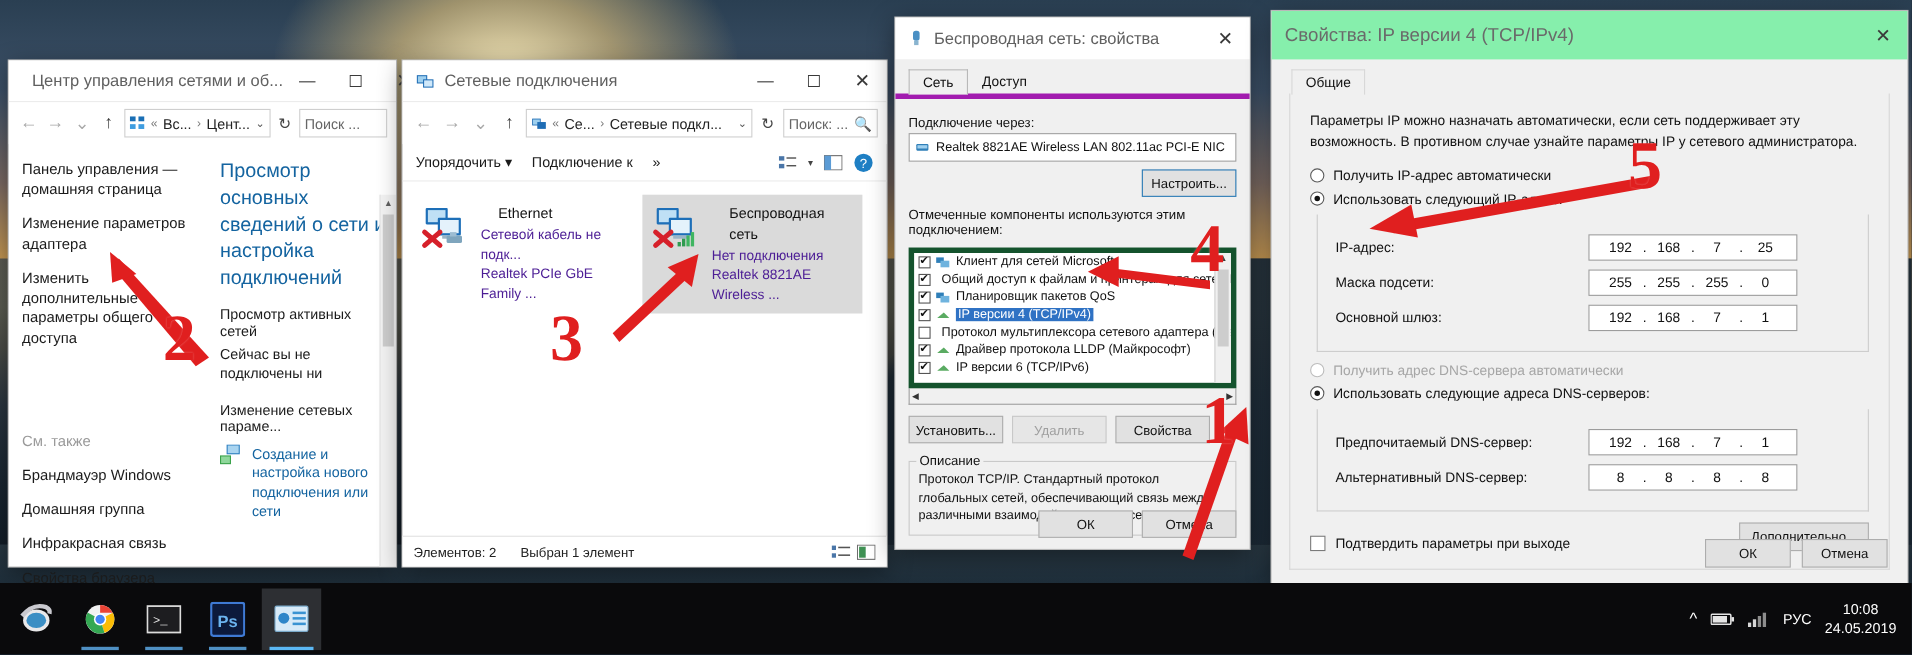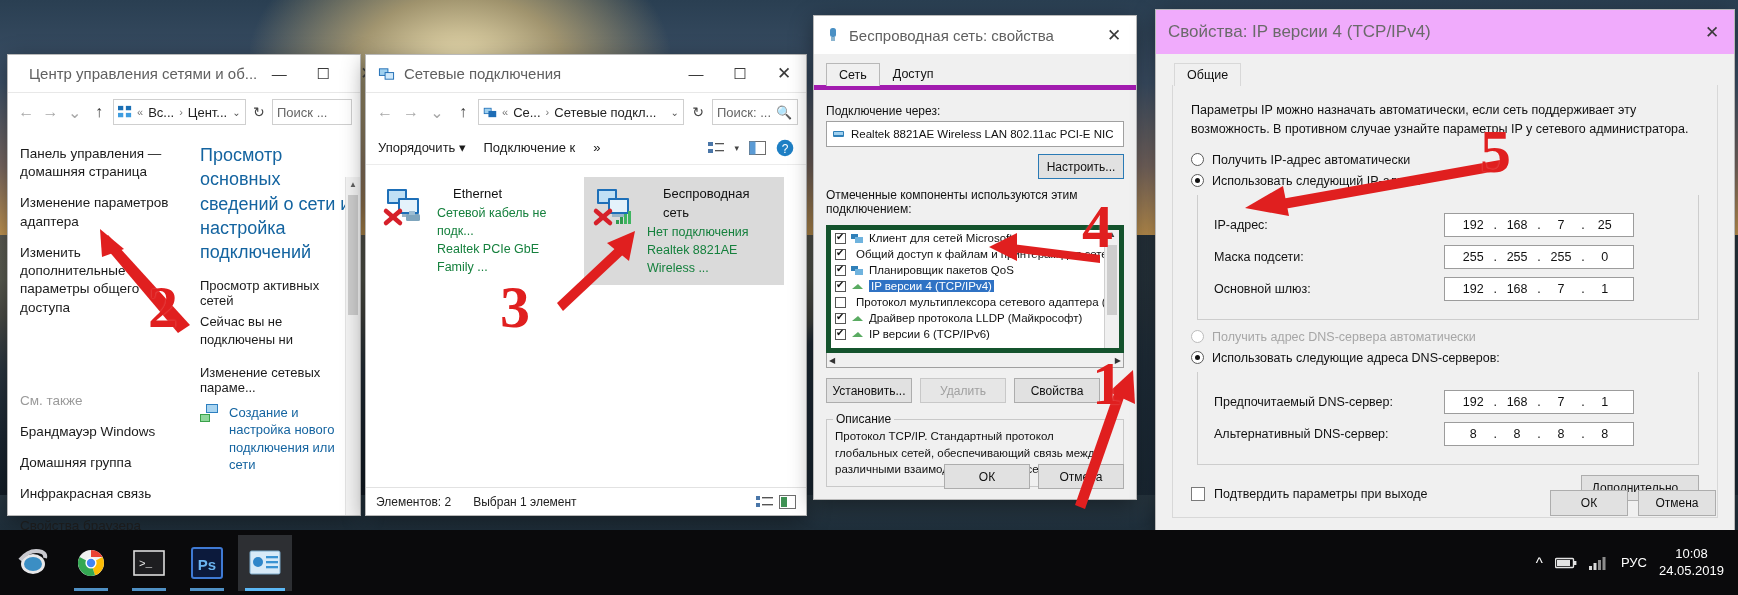--- a/index.html
+++ b/index.html
@@ -103,21 +103,21 @@
     position:absolute; right:0; top:122px; width:15px; bottom:0; background:#f3f3f3; border-left:1px solid #e3e3e3;
   }
   .sc-arrow{ height:15px; display:flex; align-items:center; justify-content:center; font-size:8px; color:#606060; }
   .sc-thumb{ position:absolute; left:2px; right:2px; top:18px; height:120px; background:#cdcdcd; }
   
   #w2{ left:366px; top:55px; width:440px; height:460px; }
   .item{ display:flex; gap:9px; padding:8px 8px; }
   .item.sel{ background:#dadada; }
   .item-txt{ font-size:13px; line-height:1.45; }
   .item-name{ color:#111;margin-left:16px; }
-  .item-sub{ color:#15803d; font-size:12.5px; }
+  .item-sub{ color:#4c1d95; font-size:12.5px; }
   .netico{ position:relative; width:46px; height:44px; flex:none; }
   .statusbar{
     position:absolute; left:0; right:0; bottom:0; height:28px; border-top:1px solid #e2e2e2;
     display:flex; align-items:center; padding:0 10px; font-size:12px; color:#222; gap:22px; background:#fff;
   }
   .sb-right{ margin-left:auto; display:flex; gap:6px; align-items:center; }
   
   #w3{ left:814px; top:16px; width:322px; height:483px; background:#f0f0f0; }
   .dlg-title{ height:38px; display:flex; align-items:center; padding-left:12px; background:#fff; }
   .tabstrip{ display:flex; gap:0; padding:8px 10px 0 12px; background:#f0f0f0; border-bottom:5px solid #a21caf;}
@@ -137,21 +137,21 @@
   .cb{ width:11px; height:11px; border:1px solid #555; background:#fff; flex:none; position:relative; }
   .cb.on::after{ content:"✔"; position:absolute; left:0px; top:-3px; font-size:10px; color:#111; }
   .lb-vscroll{ position:absolute; right:0; top:0; bottom:0; width:15px; background:#f0f0f0; border-left:1px solid #cfcfcf; }
   .lb-hscroll{ height:15px; background:#f0f0f0; border:1px solid #a0a0a0; border-top:none; display:flex; align-items:center; justify-content:space-between; padding:0 2px; font-size:8px; color:#333; }
   .desc-group{ border:1px solid #c9c9c9; padding:8px; margin-top:4px; position:relative; }
   .desc-legend{ position:absolute; top:-8px; left:6px; background:#f0f0f0; padding:0 3px; font-size:12px; }
   .desc-txt{ font-size:11.5px; line-height:1.45; color:#111; }
   .dlg-foot{ position:absolute; right:12px; bottom:10px; display:flex; gap:8px; }
   
   #w4{ left:1156px; top:10px; width:578px; height:520px; background:#f0f0f0; }
-  #w4 .dlg-title{ background:#f0abfc; }
+  #w4 .dlg-title{ background:#86efac; }
   .w4-title{ font-size:17px; color:#6a6a6a; }
   .w4-body{ background:#f0f0f0; margin:0 16px; padding:16px 18px; border:1px solid #d8d8d8; border-top:none; }
   .w4-intro{ font-size:12.5px; color:#111; line-height:1.5; margin-bottom:14px; }
   .radio{ width:13px; height:13px; border:1px solid #5a5a5a; border-radius:50%; background:#fff; flex:none; position:relative; }
   .radio.on::after{ content:""; position:absolute; left:3px; top:3px; width:5px; height:5px; border-radius:50%; background:#111; }
   .radio.dim{ border-color:#bcbcbc; }
   .rrow{ display:flex; align-items:center; gap:8px; font-size:12.5px; color:#111; margin:7px 0; }
   .rrow.dim{ color:#a6a6a6; }
   .group{ border:1px solid #cdcdcd; border-top:none; margin:2px 0 10px 6px; padding:10px 12px 10px 16px; }
   .frow{ display:flex; align-items:center; margin:8px 0; font-size:12.5px; color:#111;gap:30px; }

